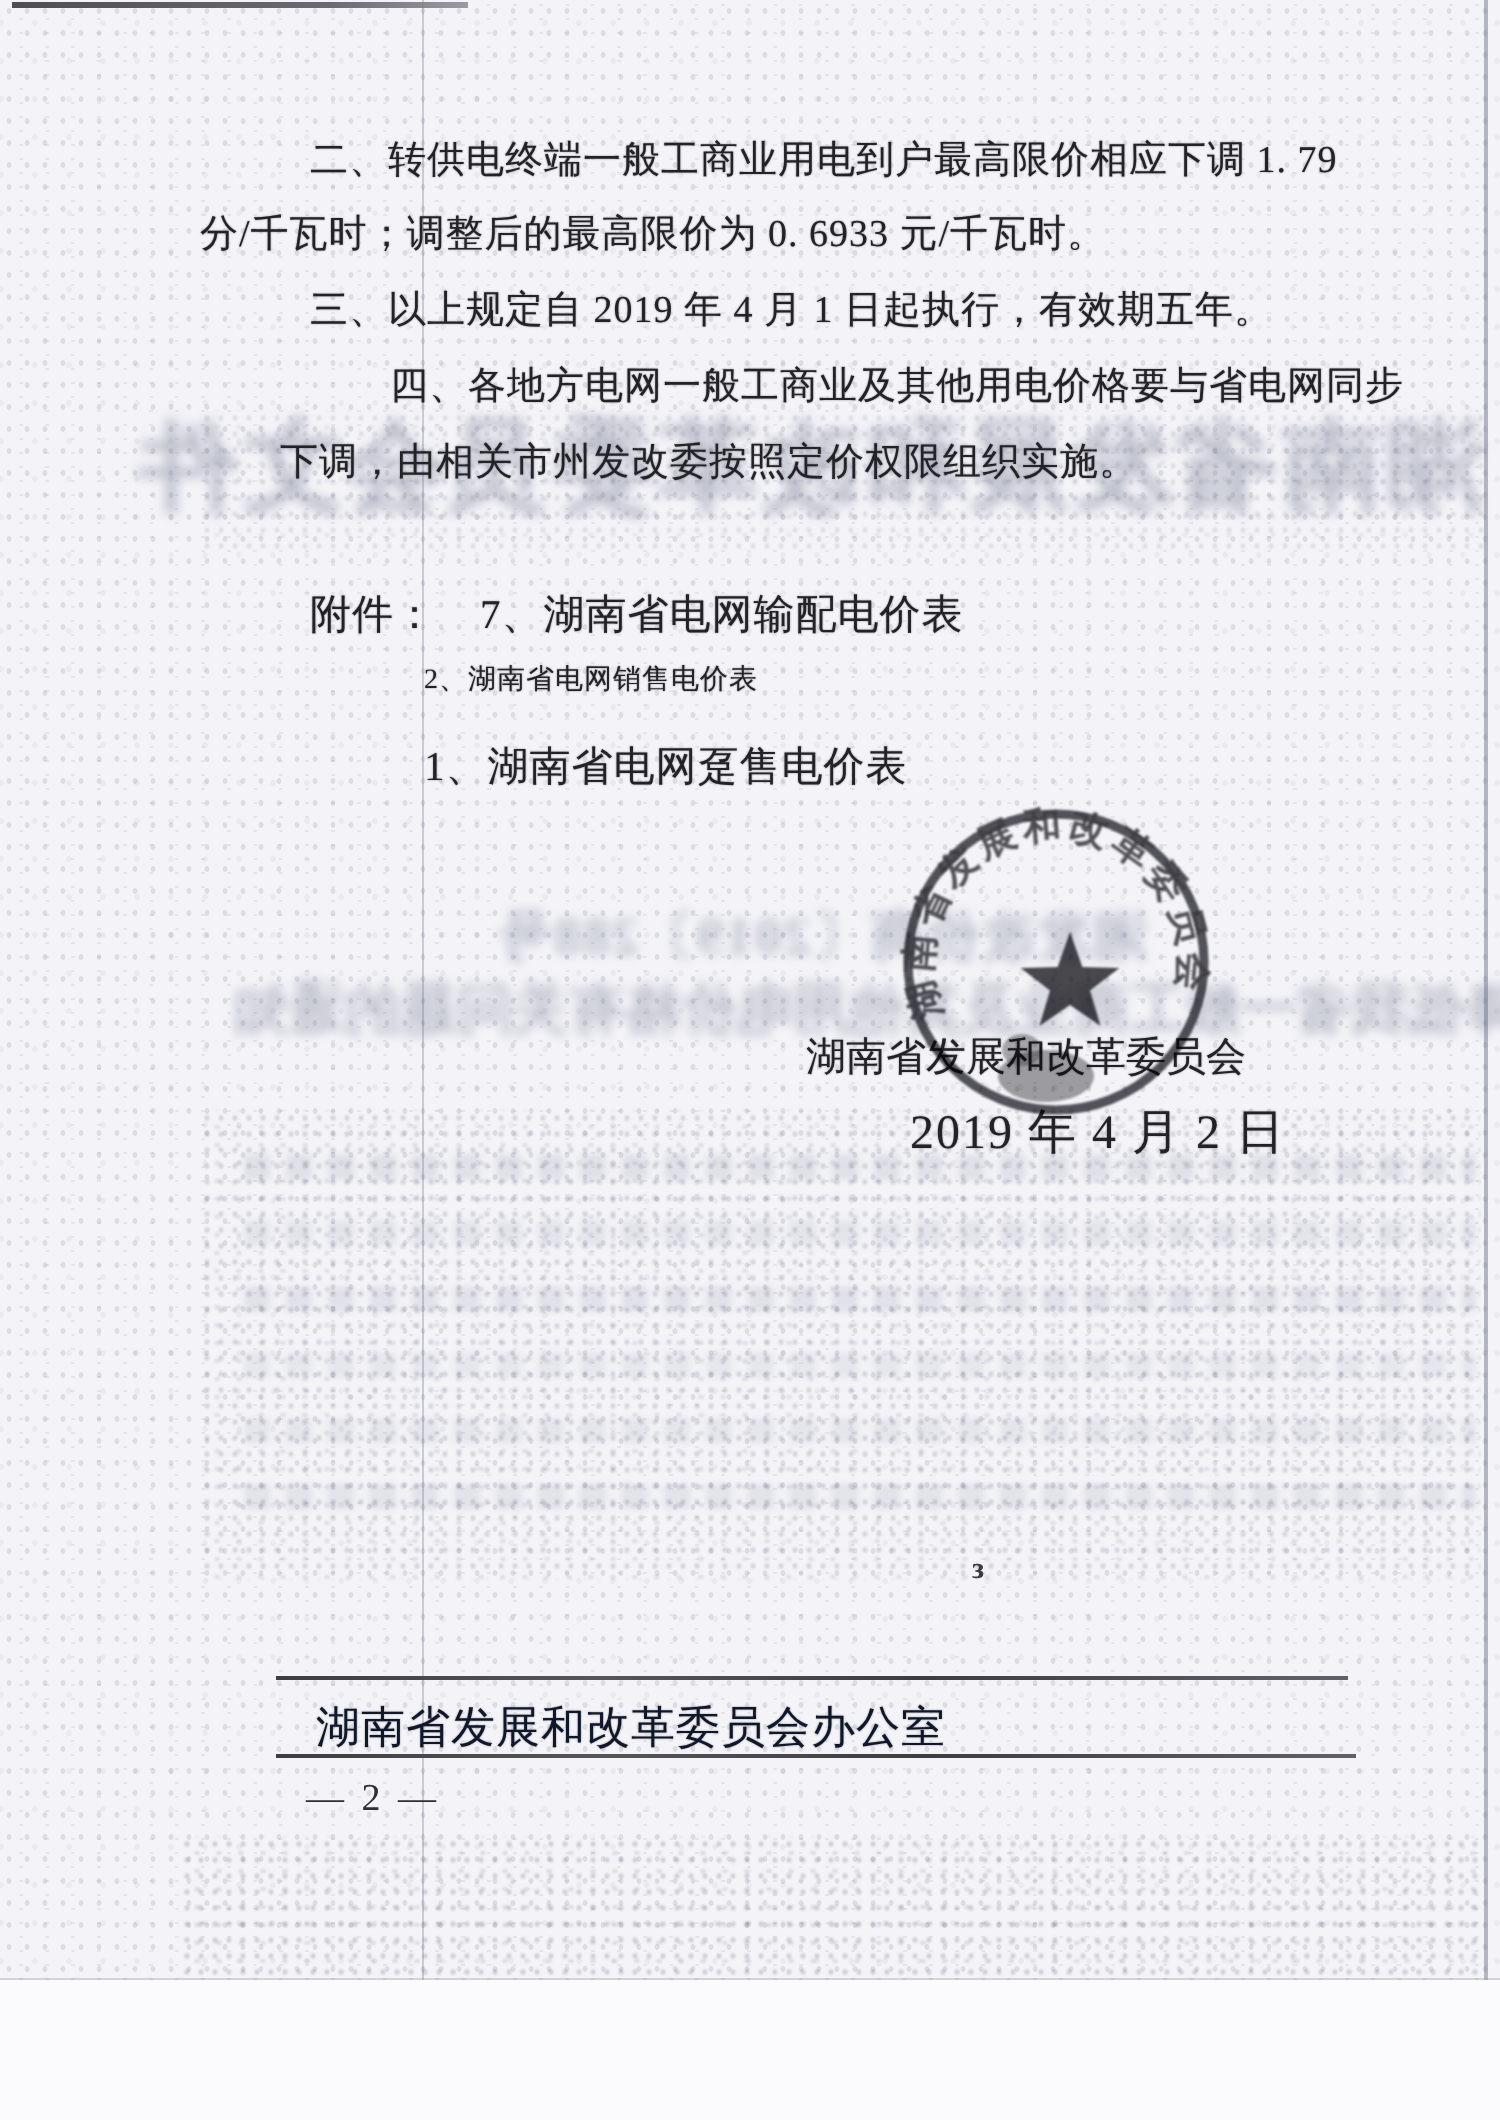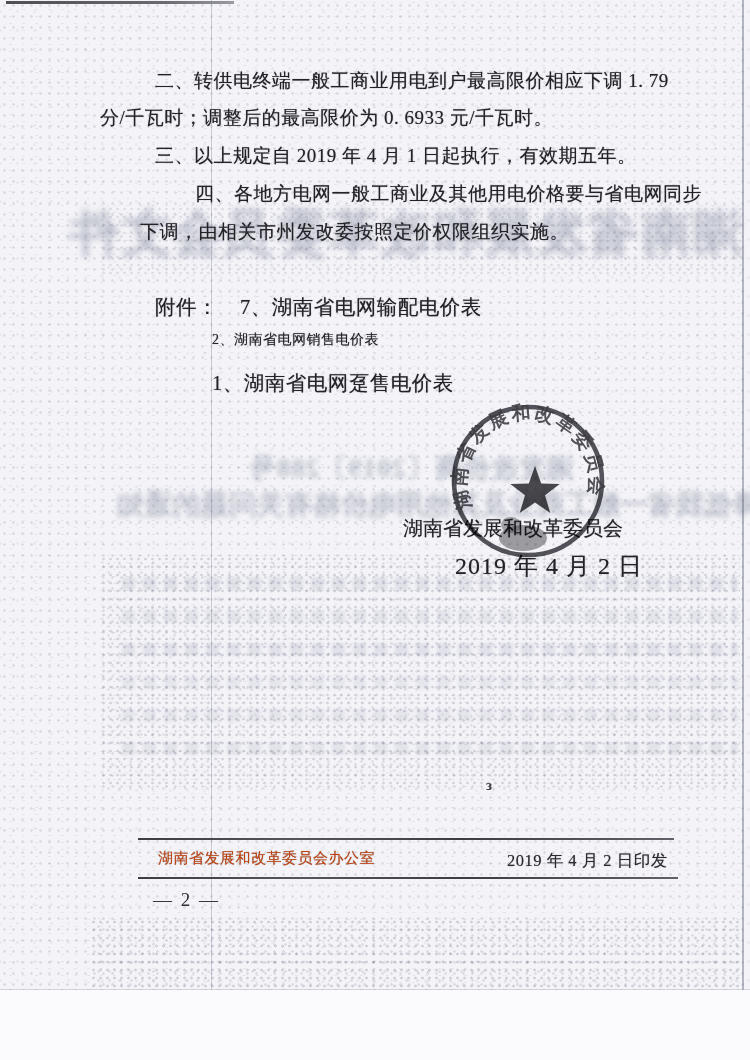--- a/index.html
+++ b/index.html
@@ -70,22 +70,22 @@
 
   
   .seal{position:absolute;left:444px;top:398px;mix-blend-mode:multiply;
     filter:blur(.4px);opacity:.92;}
 
   
   .rule{position:absolute;height:2px;background:
     linear-gradient(90deg,#3c3c42,#55555c 30%,#3c3c42 60%,#606068);}
   .rule-1{left:138px;top:838px;width:536px;}
   .rule-2{left:138px;top:877px;width:540px;}
-  .footer-office{position:absolute;left:158px;top:849px;font-size:15px;
-    letter-spacing:.5px;color:#c2410c;text-shadow:0 0 1px rgba(40,40,50,.5);white-space:nowrap;}
+  .footer-office{position:absolute;left:158px;top:849px;font-size:22px;
+    letter-spacing:.5px;color:#0f172a;text-shadow:0 0 1px rgba(40,40,50,.5);white-space:nowrap;}
   .footer-date{position:absolute;left:507px;top:850px;font-size:16.5px;
     letter-spacing:.5px;color:#2a2a2e;text-shadow:0 0 1px rgba(40,40,50,.5);white-space:nowrap;}
   .page-num{position:absolute;left:153px;top:889px;font-size:19px;
     letter-spacing:2px;color:#2e2e33;white-space:nowrap;}
 </style>
 </head>
 <body>
 
 <div class="paper">
 
@@ -142,17 +142,16 @@
     </text>
 
     <polygon points="91,68 97.2,85.5 115.7,86 101,97.2 106.3,115 91,104.5 75.7,115 81,97.2 66.3,86 84.8,85.5" fill="#26262b" opacity=".9"></polygon>
 
     <ellipse cx="79" cy="140" rx="24" ry="13" fill="#35353b" opacity=".5"></ellipse>
     <ellipse cx="67" cy="127" rx="10" ry="8" fill="#3a3a40" opacity=".45"></ellipse>
   </svg>
 
   <div class="rule rule-1"></div>
   <div class="footer-office">湖南省发展和改革委员会办公室</div>
-  <div class="footer-date">2019 年 4 月 2 日印发</div>
   <div class="rule rule-2"></div>
   <div class="page-num">— 2 —</div>
 
 </div>
 
 </body></html>

